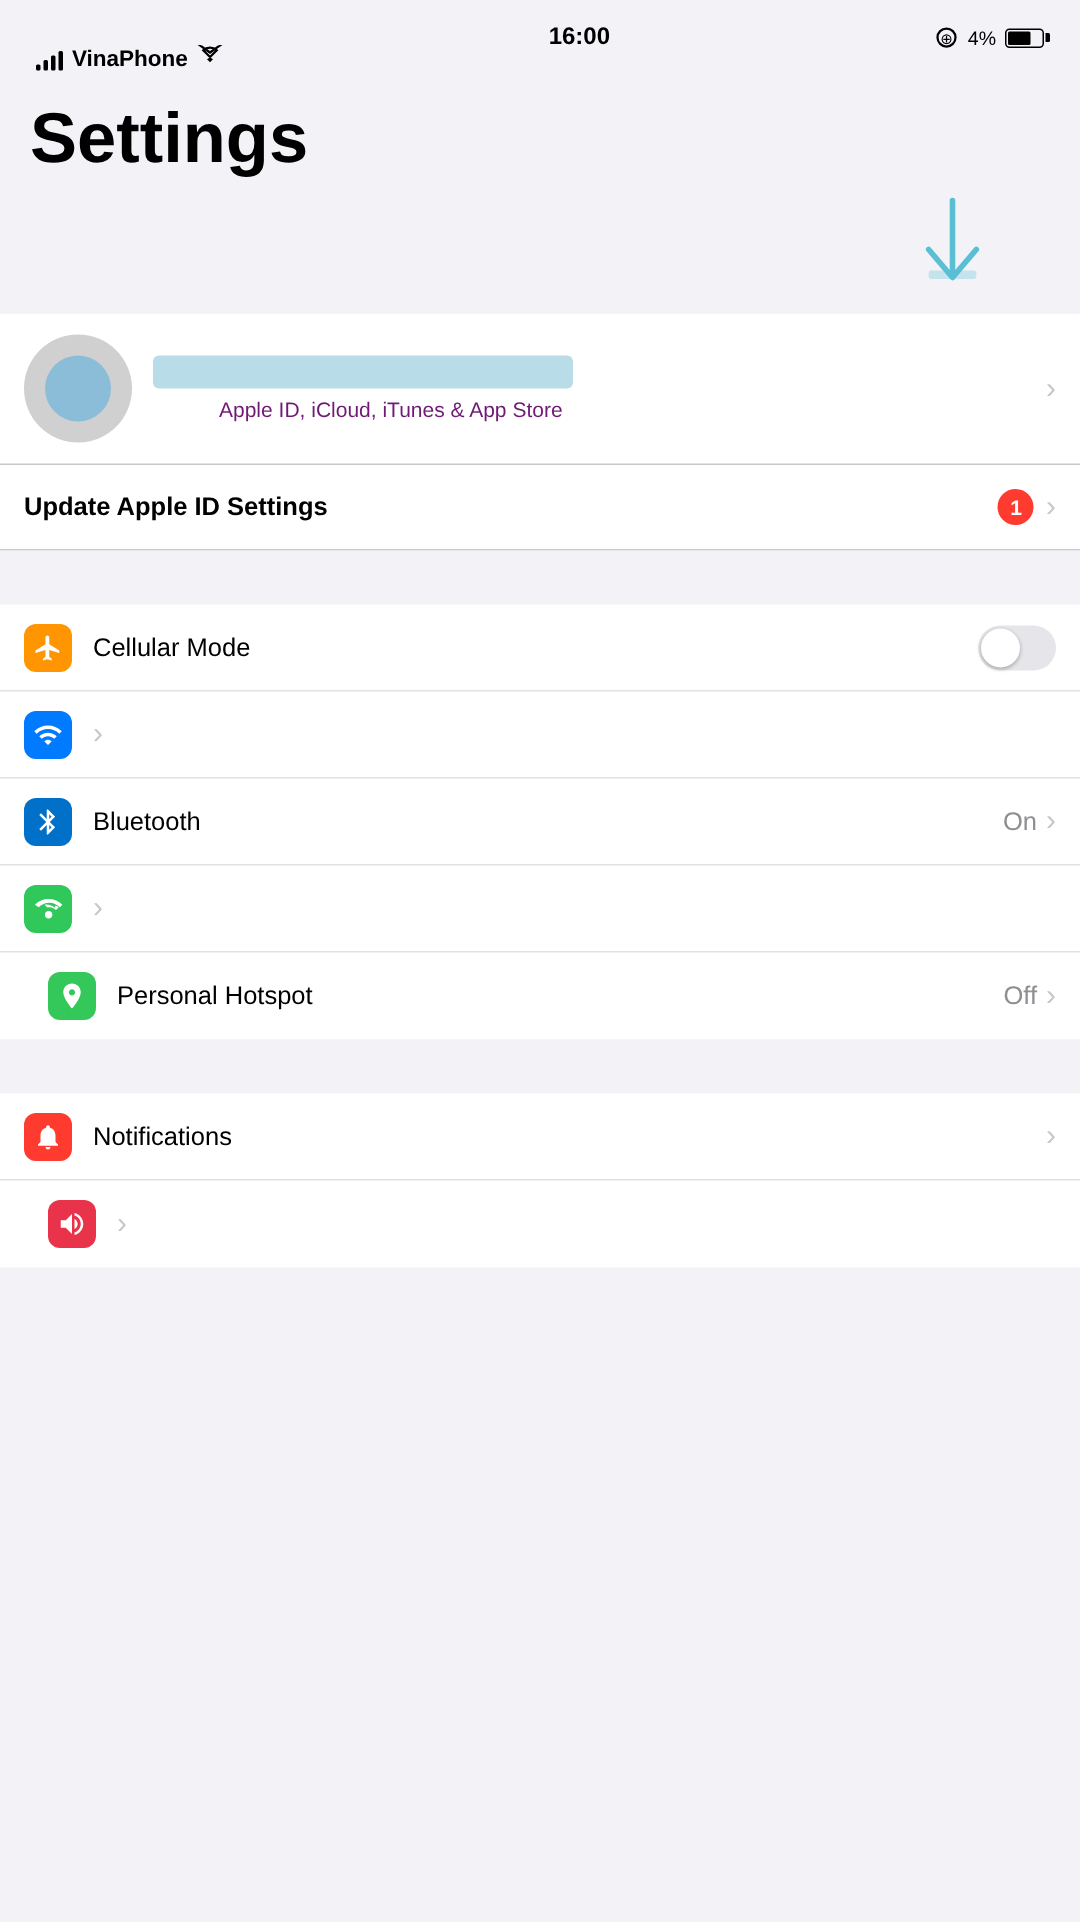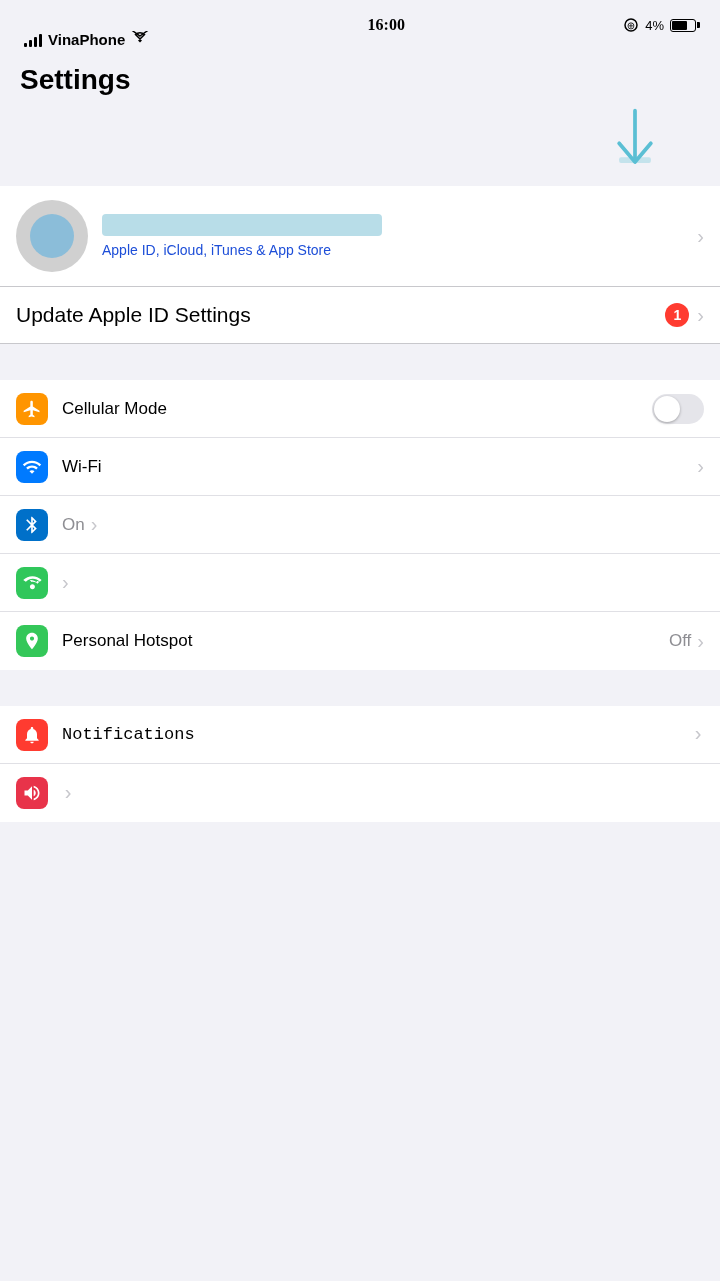--- a/index.html
+++ b/index.html
@@ -39,21 +39,20 @@
       width: 3px;
       background: #000;
       border-radius: 1px;
     }
     .wifi-icon {
       font-size: 16px;
     }
     .status-center {
       font-size: 16px;
       font-weight: 600;
-      font-family: Liberation Serif, serif;
     }
     .status-right {
       display: flex;
       align-items: center;
       gap: 6px;
       font-size: 13px;
       font-weight: 500;
     }
     .battery-container {
       display: flex;
@@ -87,21 +86,21 @@
       background: #000;
       border-radius: 1px;
     }
 
     
     .settings-header {
       padding: 20px 20px 10px 20px;
       background: #f2f2f7;
     }
     .settings-title {
-      font-size: 28px;
+      font-size: 47px;
       font-weight: 800;
       color: #000;
     }
 
     
     .arrow-container {
       display: flex;
       justify-content: flex-end;
       padding: 0 60px 0 0;
       position: relative;
@@ -146,40 +145,42 @@
     }
     .profile-name-blur {
       height: 22px;
       background: #b8dde8;
       border-radius: 4px;
       margin-bottom: 6px;
       width: 280px;
     }
     .profile-subtitle {
       font-size: 14px;
-      color: #1d4ed8;
+      color: #701a75;
+      margin-left: 44px;
     }
     .chevron {
       color: #c7c7cc;
       font-size: 20px;
       font-weight: 300;
     }
 
     
     .update-banner {
       background: #fff;
       padding: 16px 16px;
       display: flex;
       align-items: center;
       justify-content: space-between;
       border-bottom: 0.5px solid #c8c8cc;
     }
     .update-label {
-      font-size: 21px;
+      font-size: 17px;
       color: #000;
+      font-weight: bold;
     }
     .badge-chevron {
       display: flex;
       align-items: center;
       gap: 8px;
     }
     .badge {
       width: 24px;
       height: 24px;
       border-radius: 50%;
@@ -205,20 +206,21 @@
     .settings-row {
       display: flex;
       align-items: center;
       padding: 12px 16px;
       border-bottom: 0.5px solid #e0e0e5;
       gap: 14px;
       min-height: 58px;
     }
     .settings-row:last-child {
       border-bottom: none;
+      margin-left: 16px;
     }
     .row-icon {
       width: 32px;
       height: 32px;
       border-radius: 8px;
       display: flex;
       align-items: center;
       justify-content: center;
       flex-shrink: 0;
       font-size: 18px;
@@ -259,21 +261,20 @@
       position: absolute;
       top: 2px;
       left: 2px;
       box-shadow: 0 1px 3px rgba(0,0,0,0.3);
       transition: left 0.2s;
     }
 
     
     .bottom-group {
       margin-top: 0;
-      font-family: Liberation Mono, monospace;
     }
   </style>
 </head>
 <body>
 
 <div class="status-bar">
   <div class="status-left">
     <div class="signal-bars">
       <div class="signal-bar" style="height:4px"></div>
       <div class="signal-bar" style="height:7px"></div>
@@ -350,32 +351,32 @@
       <div class="toggle-thumb"></div>
     </div>
   </div>
 
   <div class="settings-row">
     <div class="row-icon icon-blue">
       <svg width="20" height="20" viewBox="0 0 24 24" fill="white">
         <path d="M1 9l2 2c4.97-4.97 13.03-4.97 18 0l2-2C16.93 2.93 7.08 2.93 1 9zm8 8l3 3 3-3c-1.65-1.66-4.34-1.66-6 0zm-4-4l2 2c2.76-2.76 7.24-2.76 10 0l2-2C15.14 9.14 8.87 9.14 5 13z"></path>
       </svg>
     </div>
-    <span class="row-label">Wi-Fi</span>
     <div class="row-right">
       <span class="chevron">›</span>
     </div>
   </div>
 
   <div class="settings-row">
     <div class="row-icon icon-blue-dark">
       <svg width="20" height="20" viewBox="0 0 24 24" fill="white">
         <path d="M17.71 7.71L12 2h-1v7.59L6.41 5 5 6.41 10.59 12 5 17.59 6.41 19 11 14.41V22h1l5.71-5.71-4.3-4.29 4.3-4.29zM13 5.83l1.88 1.88L13 9.59V5.83zm1.88 10.46L13 18.17v-3.76l1.88 1.88z"></path>
       </svg>
     </div>
+    <span class="row-label">Bluetooth</span>
     <div class="row-right">
       <span>On</span>
       <span class="chevron">›</span>
     </div>
   </div>
 
   <div class="settings-row">
     <div class="row-icon" style="background:#30c75b;">
       <svg width="20" height="20" viewBox="0 0 24 24" fill="white">
         <path d="M1.5 8.5c2.9-2.9 6.9-4.5 11-4.5s8.1 1.6 11 4.5l-2.1 2.1C19.1 8.3 16.2 7 13 7s-6.1 1.3-8.4 3.6L1.5 8.5zm11 11c-1.7 0-3-1.3-3-3s1.3-3 3-3 3 1.3 3 3-1.3 3-3 3zm5.2-8.4C15.5 9.5 12.5 8 9.3 8.5l2.2 2.2c.5-.1 1-.2 1.5-.2 2.1 0 4 .9 5.4 2.3l2.1-2.1c-.8-.8-1.6-1.5-2.8-1.1z"></path>

